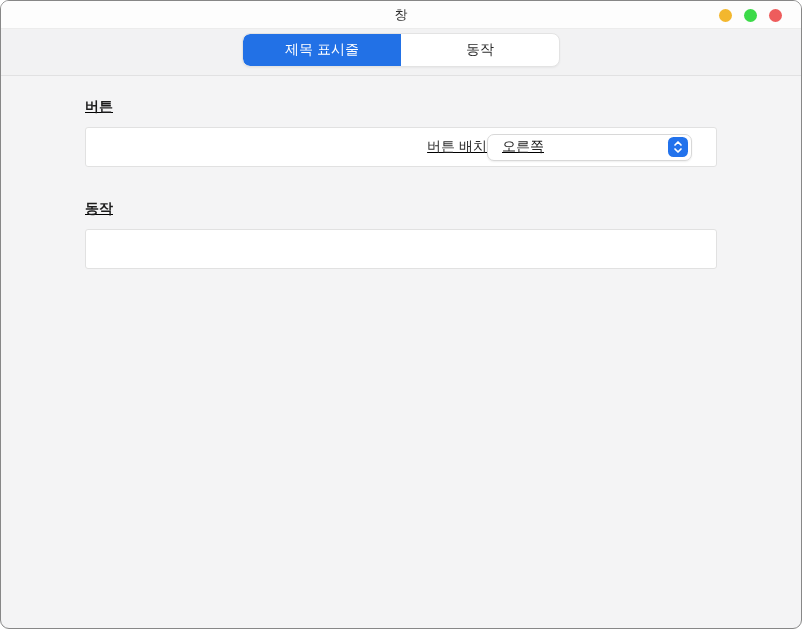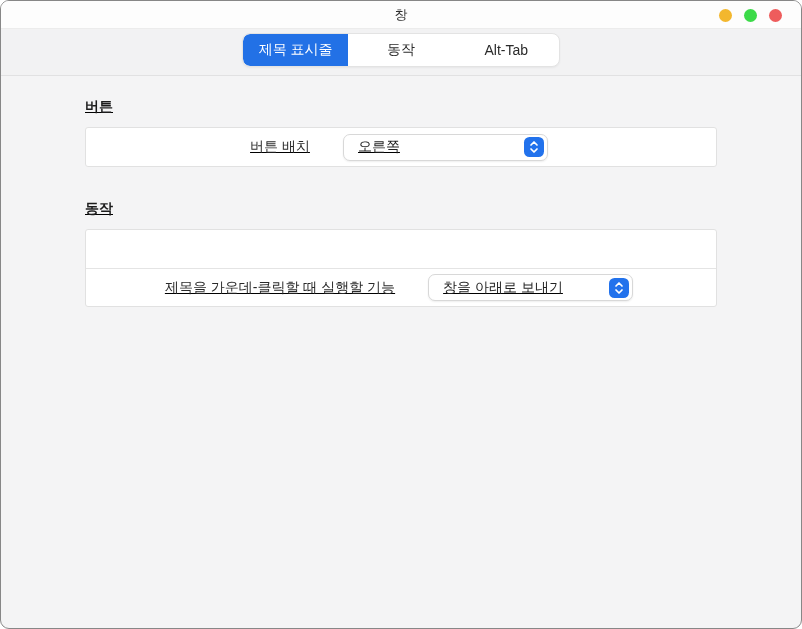--- a/index.html
+++ b/index.html
@@ -82,23 +82,22 @@
     margin-bottom: 11px;
   }
   .card {
     background: #ffffff;
     border: 1px solid #e1e1e1;
     border-radius: 3px;
     margin-bottom: 33px;
   }
   .row {
     height: 38px;
-    display: flex; align-items: center; justify-content: center;
+    display: flex; align-items: center; justify-content: flex-end;
     padding: 0 24px 0 20px;
-    gap: 33px;
   }
   .row + .row { border-top: 1px solid #e4e4e4; }
   .row-label { font-size: 14px; color: #2a2a2a; }
   
   .popup {
     position: relative;
     width: 205px; height: 27px;
     background: #ffffff;
     border: 1px solid #d8d8d8;
     border-radius: 7px;
@@ -132,21 +131,20 @@
       <span class="tl tl-minimize"></span>
       <span class="tl tl-maximize"></span>
       <span class="tl tl-close"></span>
     </div>
   </div>
 
   <div class="tabstrip">
     <div class="segmented">
       <button class="segment selected">제목 표시줄</button>
       <button class="segment">동작</button>
-      <button class="segment">Alt-Tab</button>
     </div>
   </div>
 
   <div class="content">
     <div class="inner">
 
       <div class="section-title">버튼</div>
       <div class="card">
         <div class="row">
           <span class="row-label">버튼 배치</span>
@@ -161,32 +159,20 @@
           </div>
         </div>
       </div>
 
       <div class="section-title">동작</div>
       <div class="card">
 
         <div class="row">
         </div>
 
-        <div class="row">
-          <span class="row-label">제목을 가운데-클릭할 때 실행할 기능</span>
-          <div class="popup">
-            <span class="popup-value">창을 아래로 보내기</span>
-            <span class="stepper">
-              <svg width="10" height="14" viewBox="0 0 10 14" fill="none" stroke="#ffffff" stroke-width="1.7" stroke-linecap="round" stroke-linejoin="round">
-                <polyline points="2,5 5,2 8,5"></polyline>
-                <polyline points="2,9 5,12 8,9"></polyline>
-              </svg>
-            </span>
-          </div>
-        </div>
 
 
 
       </div>
     </div>
   </div>
 
 </div>
 
 </body></html>

